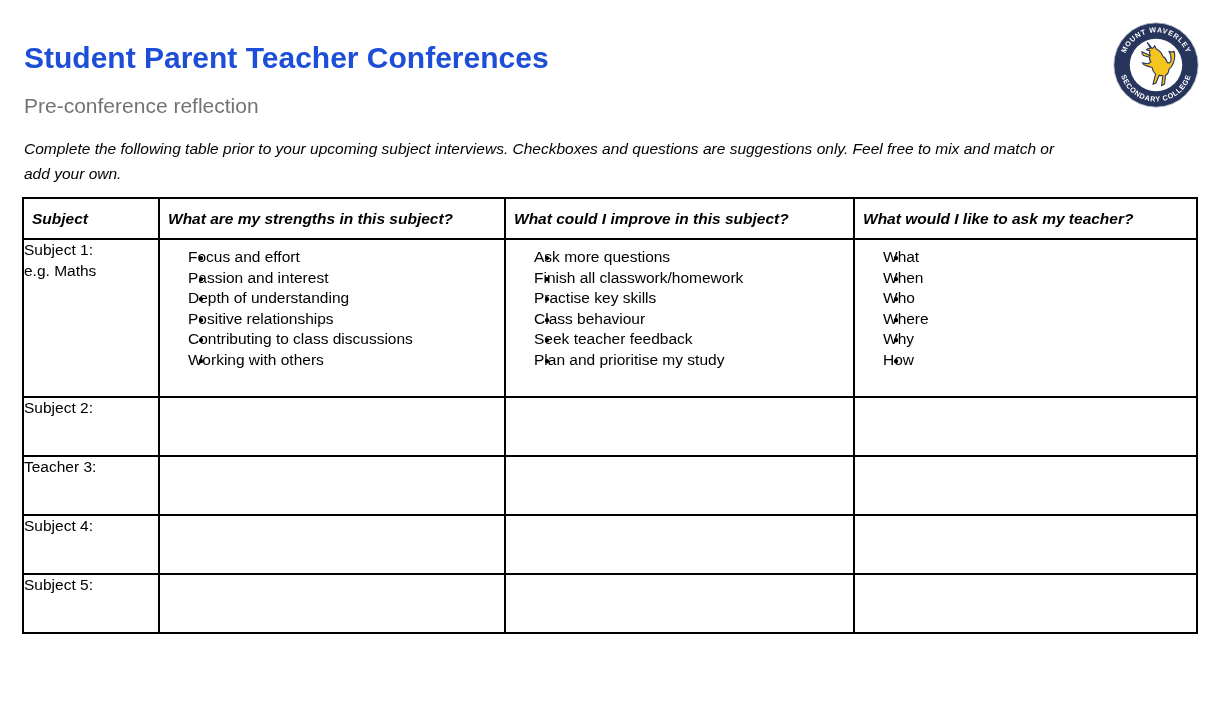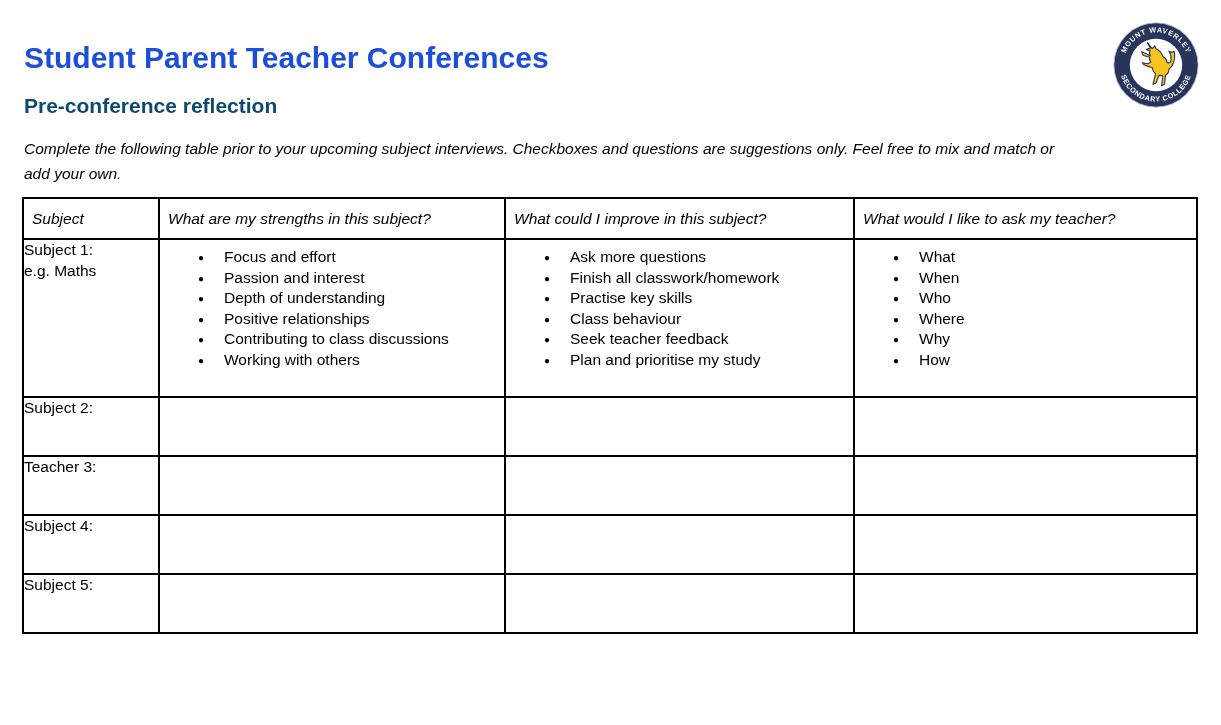--- a/index.html
+++ b/index.html
@@ -13,21 +13,21 @@
   }
   .page { position: relative; width: 1221px; height: 725px; }
 
   .doc-title {
     position: absolute; left: 24px; top: 41px;
     font-size: 30px; font-weight: 700; line-height: 34px; color: #1d4ed8;
     white-space: nowrap;
   }
   .doc-subtitle {
     position: absolute; left: 24px; top: 94px;
-    font-size: 21px; font-weight: 700; color: #0c4a6e;
+    font-size: 21px; font-weight: 400; color: #737373;
     white-space: nowrap;
   }
   .instructions {
     position: absolute; left: 24px; top: 136px;
     width: 1175px; font-size: 15.5px; line-height: 25px; color: #000;
   }
   .instructions span { display: block; font-style: italic; }
 
   .logo {
     position: absolute; left: 1113px; top: 22px;
@@ -39,40 +39,40 @@
     width: 1174px;
     border-collapse: collapse;
     table-layout: fixed;
   }
   table.reflection th, table.reflection td {
     border: 2px solid #000000;
     vertical-align: top;
     padding: 0;
   }
   table.reflection th {
-    font-size: 15.5px; font-weight: 400; font-style: italic;
+    font-size: 15.5px; font-weight: 700; font-style: italic;
     text-align: left; vertical-align: middle;
     padding: 2px 8px;
     height: 41px;
   }
   td.subject-cell {
     font-size: 15.5px; line-height: 20.5px;
     padding: 7px 6px 6px 8px;
   }
   tr.example-row td { height: 158px; }
   tr.entry-row td { height: 59px; }
 
   ul.suggestions {
     margin: 7px 0 0 0; padding: 0;
     list-style: none;
     font-size: 15.5px; line-height: 20.5px;
   }
   ul.suggestions li {
     position: relative;
-    padding-left: 64px;
+    padding-left: 28px;
   }
   ul.suggestions li::before {
     content: "\25CF";
     position: absolute; left: 38px; top: 1px;
     font-size: 10px;
   }
 </style>
 </head>
 <body>
 

